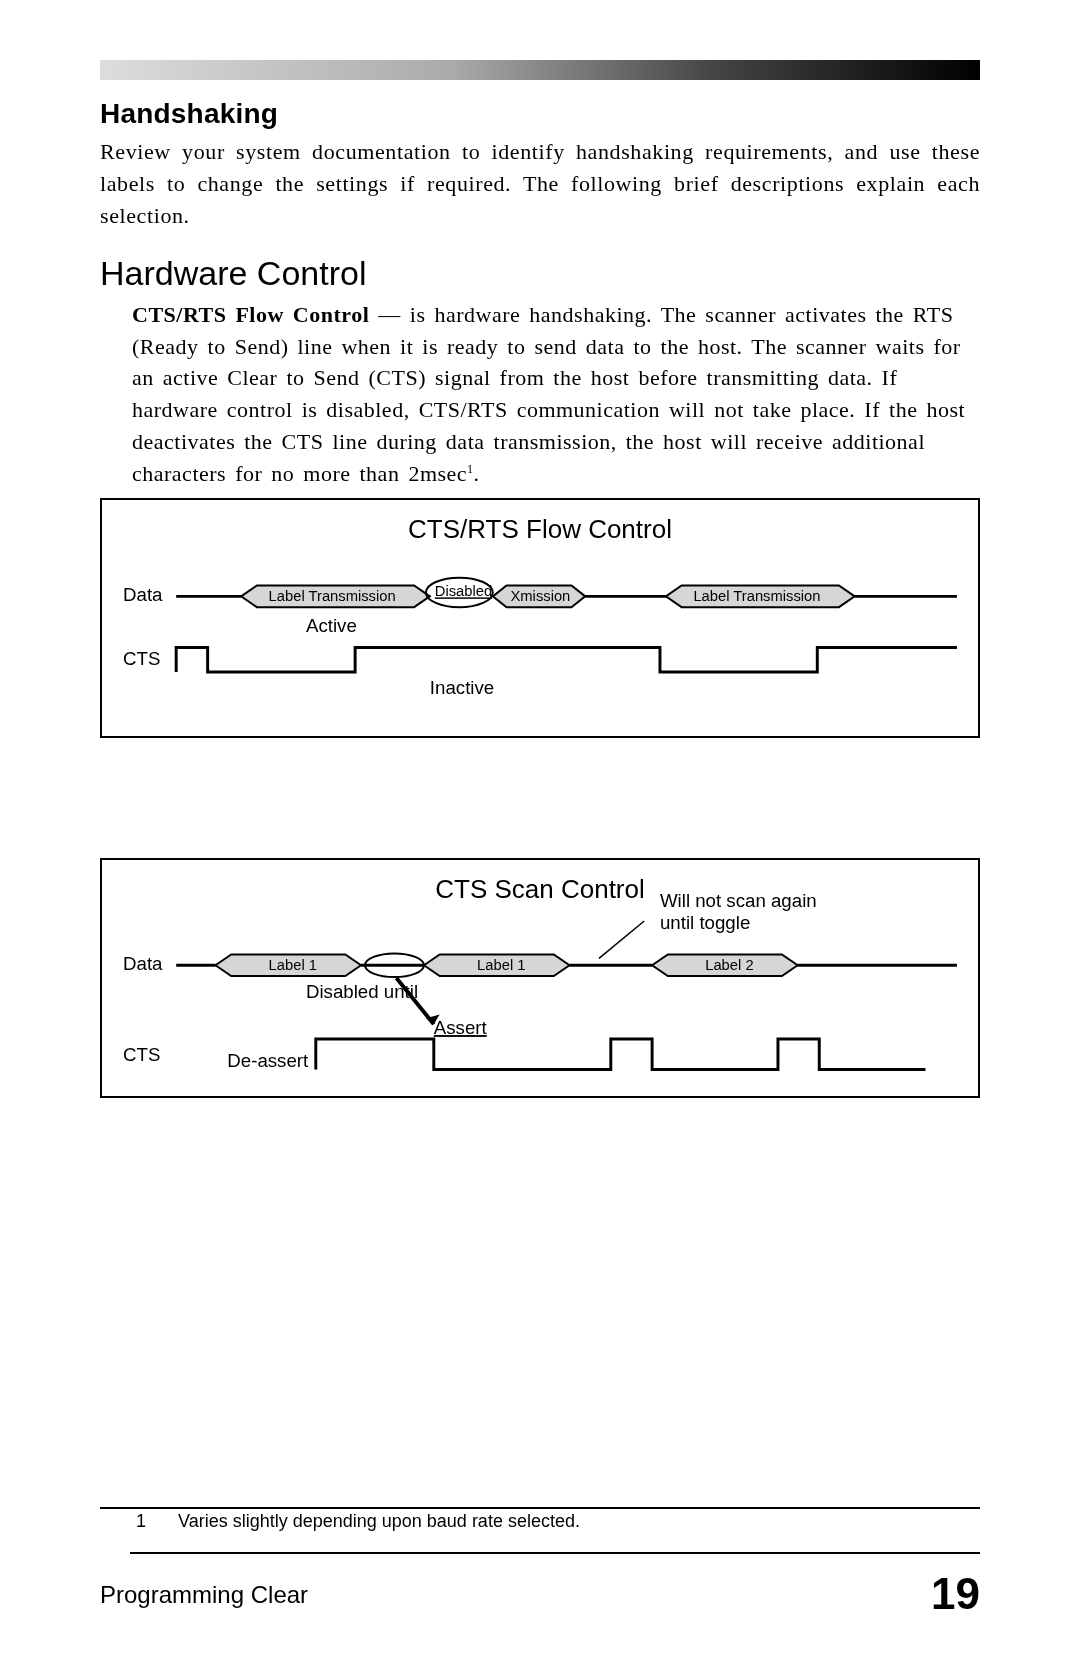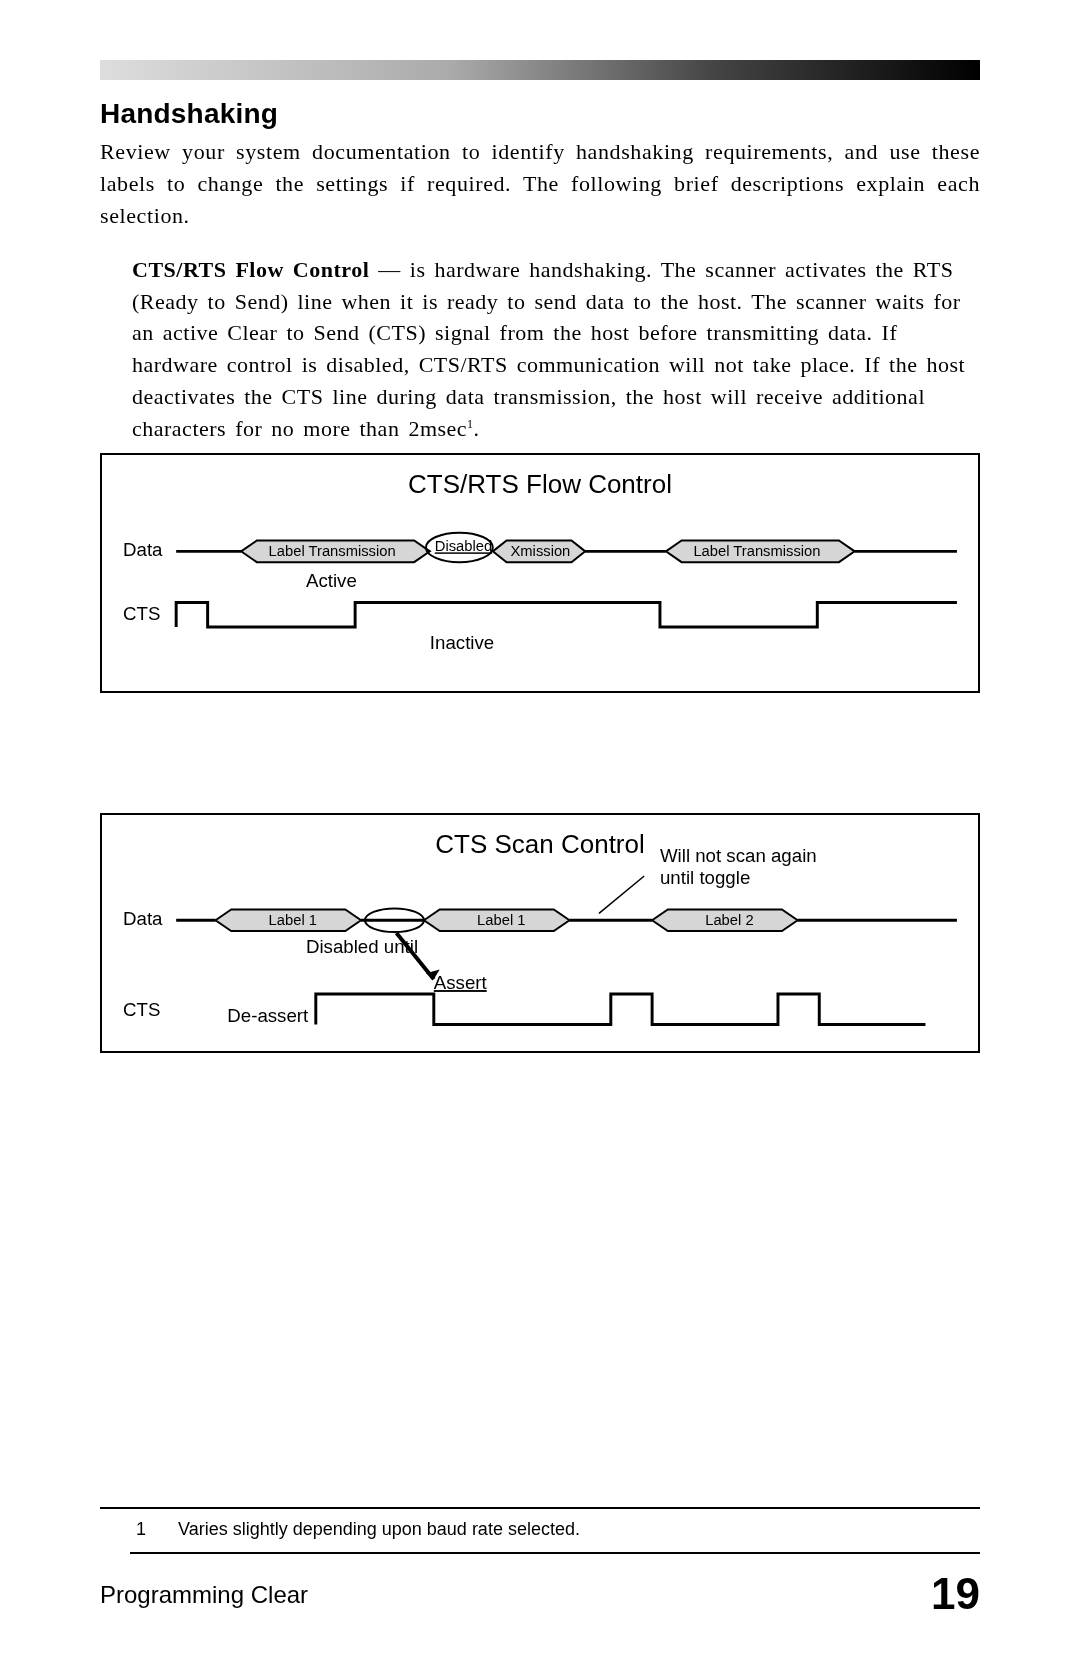--- a/index.html
+++ b/index.html
@@ -78,21 +78,21 @@
     position: absolute;
     left: 100px; right: 100px; bottom: 160px;
     border-top: 2px solid #000;
   }
   .footnote-line {
     position: absolute;
     left: 130px; right: 100px; bottom: 115px;
     border-bottom: 2px solid #000;
     font-family: Arial, Helvetica, sans-serif;
     font-size: 18px;
-    padding-bottom: 12px;
+    padding-bottom: 20px;
   }
   .footnote-num { display: inline-block; width: 48px; text-align: left; padding-left: 6px;}
   .footer-left {
     position: absolute; left: 100px; bottom: 60px;
     font-family: Arial, Helvetica, sans-serif;
     font-size: 24px;
   }
   .footer-right {
     position: absolute; right: 100px; bottom: 50px;
     font-family: Arial, Helvetica, sans-serif;
@@ -102,20 +102,21 @@
 </style>
 </head>
 <body>
 
 <div class="page">
   <div class="top-bar"></div>
 
   <div class="h-section">Handshaking</div>
   <p class="intro-para">Review your system documentation to identify handshaking requirements, and use these labels to change the settings if required.  The following brief descriptions explain each selection.</p>
 
+  <div class="h-sub">Hardware Control</div>
 
   <p class="body-indent">
     <span class="bold">CTS/RTS Flow Control</span><span>  —  </span><span>is hardware handshaking.  The scanner activates the RTS (Ready to Send) line when it is ready to send data to the host.  The scanner waits for an active Clear to Send (CTS) signal from the host before transmitting data.  If hardware control is disabled, CTS/RTS communication will not take place. If the host deactivates the CTS line during data transmission, the host will receive additional characters for no more than 2msec</span><span class="sup">1</span><span>.</span>
   </p>
 
   <div class="diagram-box">
     <div class="diagram-title">CTS/RTS Flow Control</div>
     <svg class="diag-svg" viewBox="0 0 876 240">
 
       <text x="14" y="103" class="med-label">Data</text>

